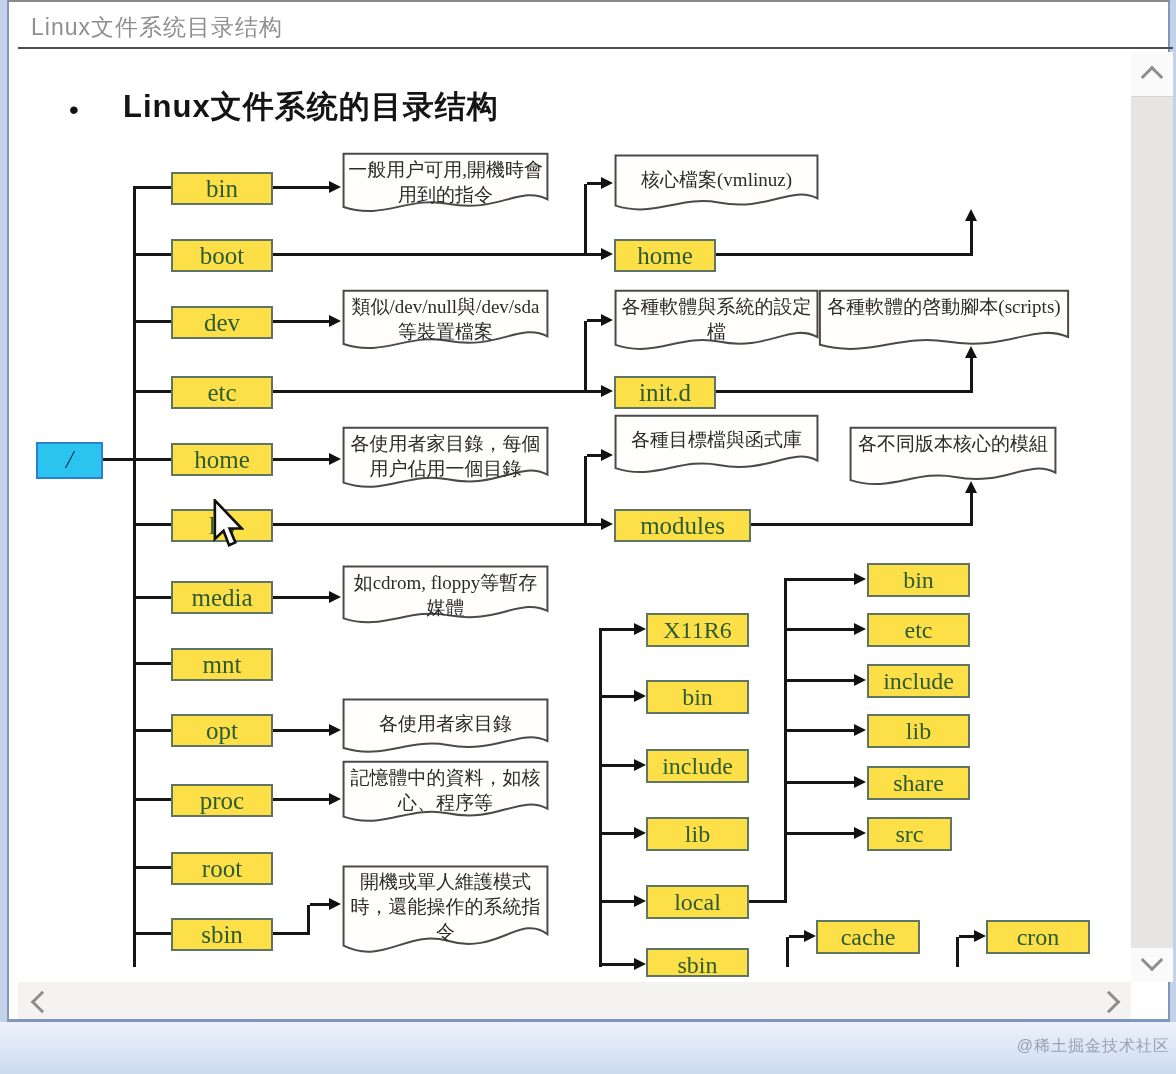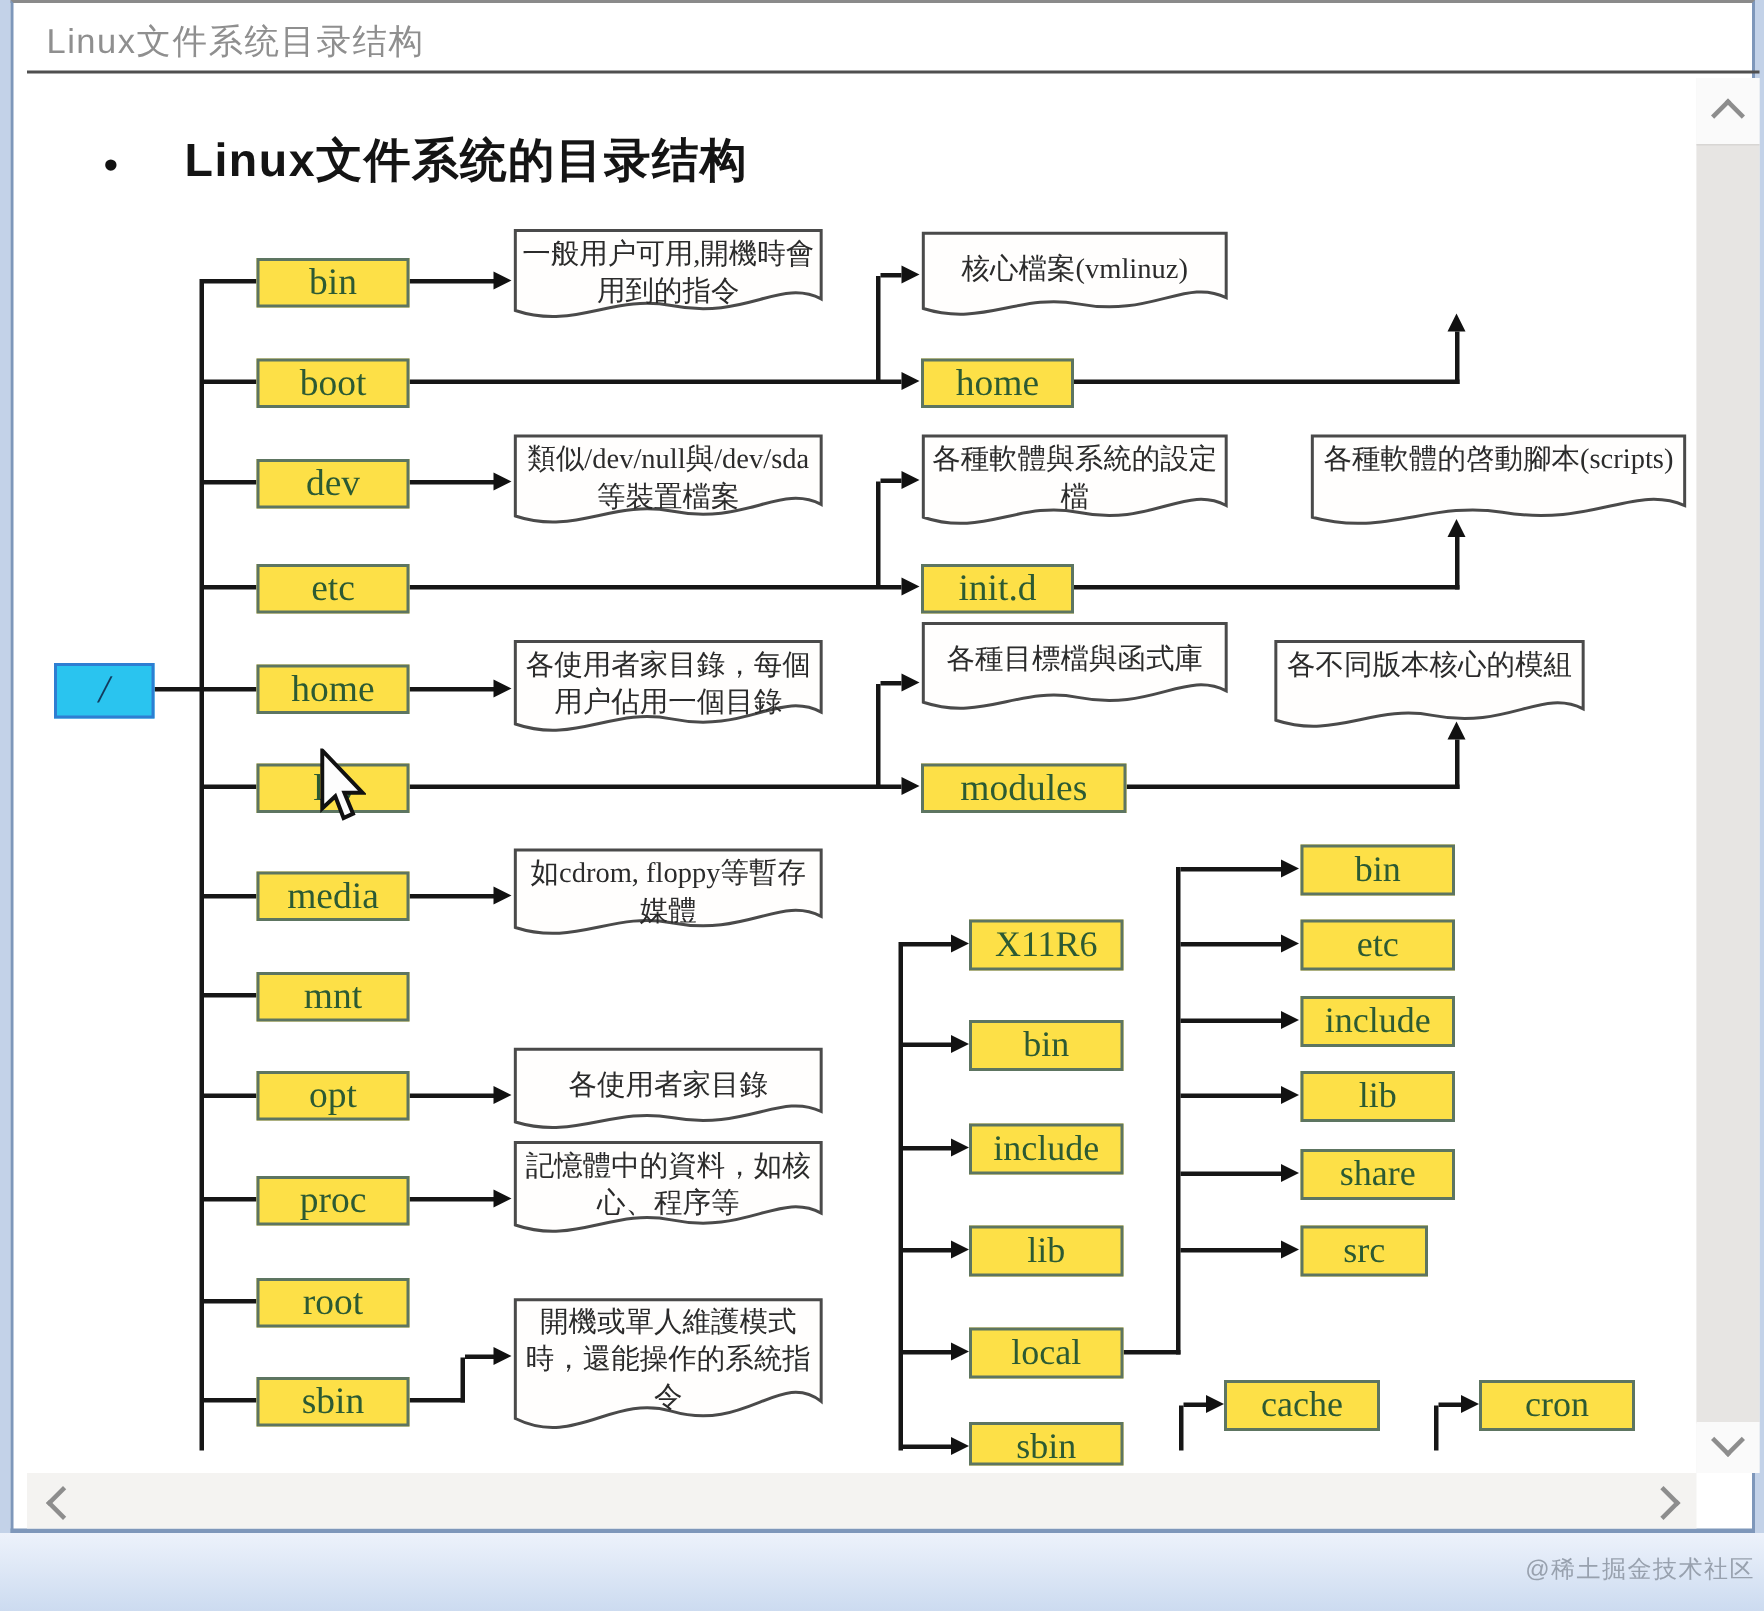--- a/index.html
+++ b/index.html
@@ -243,21 +243,21 @@
           <path d="M1.5,1.5 H198.5 V43 C172,30 150,56 102,47 C64,40 40,62 1.5,50 Z" fill="#fffefd" stroke="#4a4a4a" stroke-width="2" vector-effect="non-scaling-stroke"></path>
         </svg>
     <div class="t">各種軟體與系統的設定檔</div>
   </div>
   <div class="doc" style="left:605px;top:412px;width:205px;height:65px">
     <svg viewBox="0 0 200 60" preserveAspectRatio="none">
           <path d="M1.5,1.5 H198.5 V43 C172,30 150,56 102,47 C64,40 40,62 1.5,50 Z" fill="#fffefd" stroke="#4a4a4a" stroke-width="2" vector-effect="non-scaling-stroke"></path>
         </svg>
     <div class="t c1">各種目標檔與函式庫</div>
   </div>
-  <div class="doc" style="left:864px;top:287px;width:252px;height:67px">
+  <div class="doc" style="left:809px;top:287px;width:252px;height:67px">
     <svg viewBox="0 0 200 60" preserveAspectRatio="none">
           <path d="M1.5,1.5 H198.5 V43 C172,30 150,56 102,47 C64,40 40,62 1.5,50 Z" fill="#fffefd" stroke="#4a4a4a" stroke-width="2" vector-effect="non-scaling-stroke"></path>
         </svg>
     <div class="t">各種軟體的啓動腳本(scripts)</div>
   </div>
   <div class="doc" style="left:840px;top:424px;width:208px;height:65px">
     <svg viewBox="0 0 200 60" preserveAspectRatio="none">
           <path d="M1.5,1.5 H198.5 V43 C172,30 150,56 102,47 C64,40 40,62 1.5,50 Z" fill="#fffefd" stroke="#4a4a4a" stroke-width="2" vector-effect="non-scaling-stroke"></path>
         </svg>
     <div class="t">各不同版本核心的模組</div>

